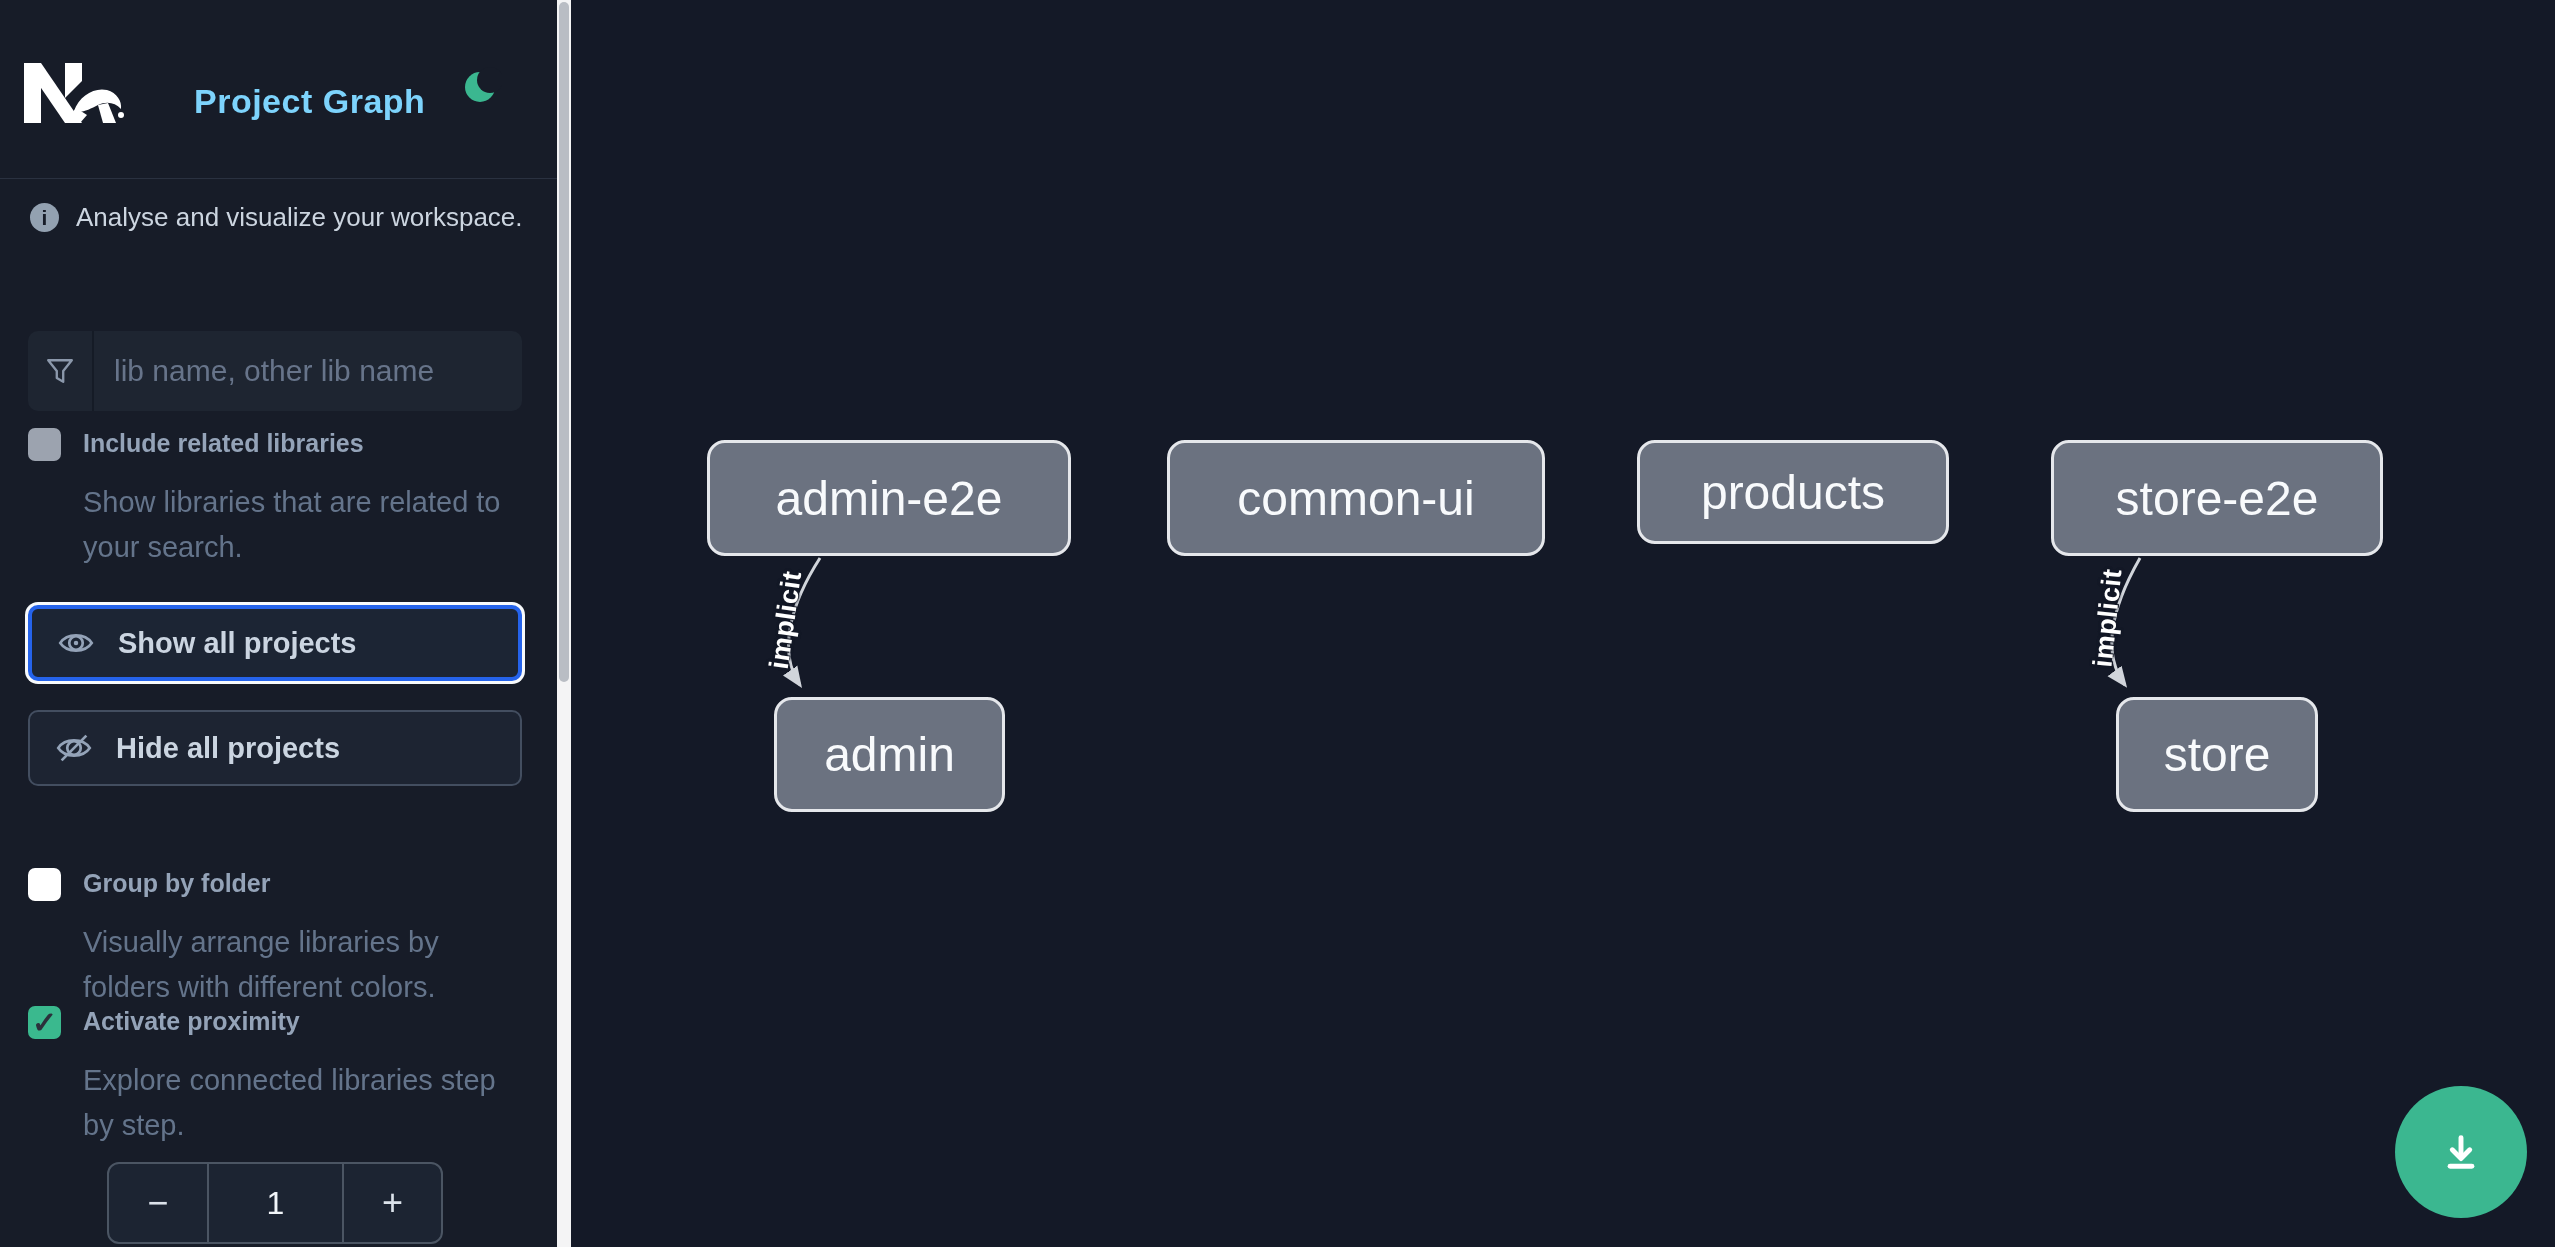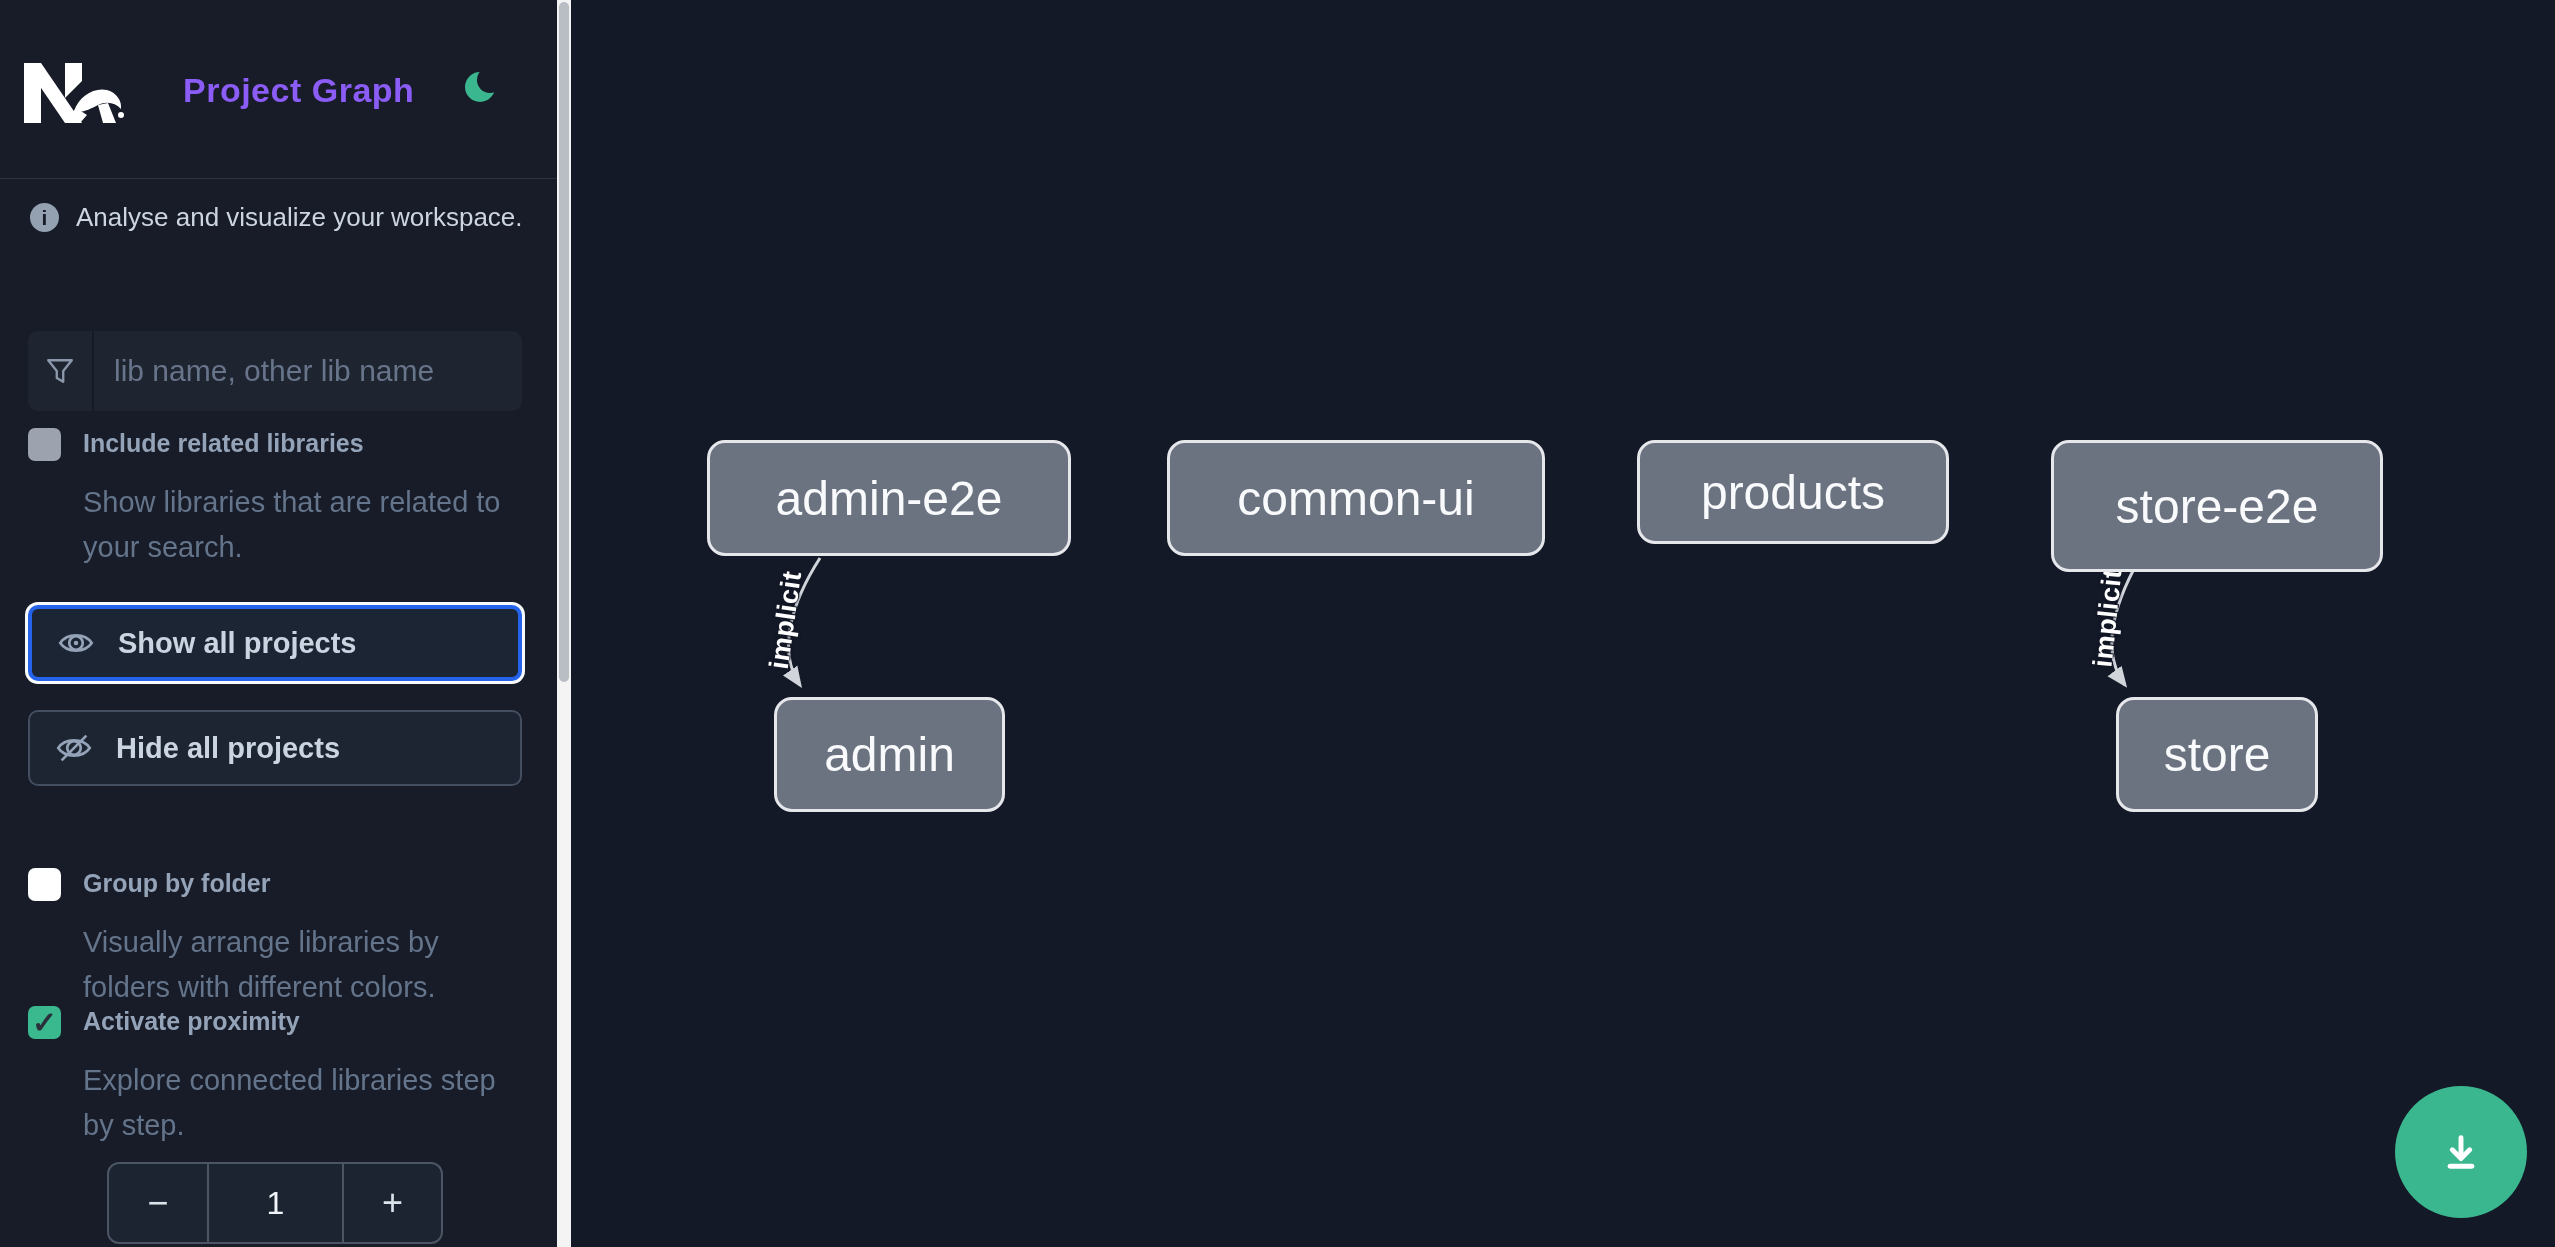--- a/index.html
+++ b/index.html
@@ -12,21 +12,21 @@
   html,body{margin:0;padding:0;}
   body{
     width:2555px;height:1247px;overflow:hidden;
     font-family:"Liberation Sans",sans-serif;background:var(--canvas_bg);
   }
   #app{position:relative;width:2555px;height:1247px;}
 
   
   #sidebar{position:absolute;left:0;top:0;width:557px;height:1247px;background:var(--sidebar_bg);}
   .logo{position:absolute;left:24px;top:58px;width:100px;height:70px;}
-  .app-title{position:absolute;left:178px;top:66px;margin:5px;font-size:34px;font-weight:700;color:#8b5cf6;letter-spacing:.5px;}
+  .app-title{position:absolute;left:178px;top:66px;margin:16px;font-size:34px;font-weight:700;color:#7dd3fc;letter-spacing:.5px;}
   .theme-toggle{position:absolute;left:458px;top:62px;width:48px;height:48px;background:none;border:none;padding:4px;cursor:pointer;}
   .header-divider{position:absolute;left:0;top:178px;width:557px;height:1px;background:#2a3140;}
 
   .info-row{position:absolute;left:30px;top:202px;display:flex;align-items:center;gap:17px;}
   .info-icon{width:29px;height:29px;border-radius:50%;background:#93a1b1;color:#171c28;
     font-weight:700;font-size:21px;display:flex;align-items:center;justify-content:center;flex:0 0 auto;}
   .info-text{font-size:26px;color:#ccd5e0;font-weight:500;}
 
   .search{position:absolute;left:28px;top:331px;width:494px;height:80px;background:#1e2531;border-radius:10px;display:flex;overflow:hidden;}
   .search .funnel{width:66px;display:flex;align-items:center;justify-content:center;border-right:2px solid #151b26;flex:0 0 auto;}
@@ -189,21 +189,21 @@
       <path d="M 249 558 C 222 600, 205 650, 229 685" style="stroke:var(--edge)" stroke-width="3" fill="none" marker-end="url(#arrow)"></path>
       <path d="M 1569 558 C 1545 600, 1528 650, 1554 685" style="stroke:var(--edge)" stroke-width="3" fill="none" marker-end="url(#arrow)"></path>
     </svg>
 
     <div class="edge-label" style="left:215px;top:620px;">implicit</div>
     <div class="edge-label l2" style="left:1537px;top:618px;">implicit</div>
 
     <div class="node" style="left:92px;top:440px;width:364px;height:116px;">admin-e2e</div>
     <div class="node" style="left:552px;top:440px;width:378px;height:116px;">common-ui</div>
     <div class="node" style="left:1022px;top:440px;width:312px;height:104px;">products</div>
-    <div class="node" style="left:1436px;top:440px;width:332px;height:132px;">store-e2e</div>
+    <div class="node" style="left:1436px;top:440px;width:332px;height:116px;">store-e2e</div>
     <div class="node" style="left:159px;top:697px;width:231px;height:115px;">admin</div>
     <div class="node" style="left:1501px;top:697px;width:202px;height:115px;">store</div>
 
     <button class="fab">
       <svg width="48" height="48" viewBox="0 0 44 44" fill="none" stroke="#ffffff" stroke-width="4.5" stroke-linecap="round" stroke-linejoin="round">
         <path d="M22 9 V27"></path>
         <path d="M14 20 L22 28 L30 20"></path>
         <path d="M12 35 H32"></path>
       </svg>
     </button>

